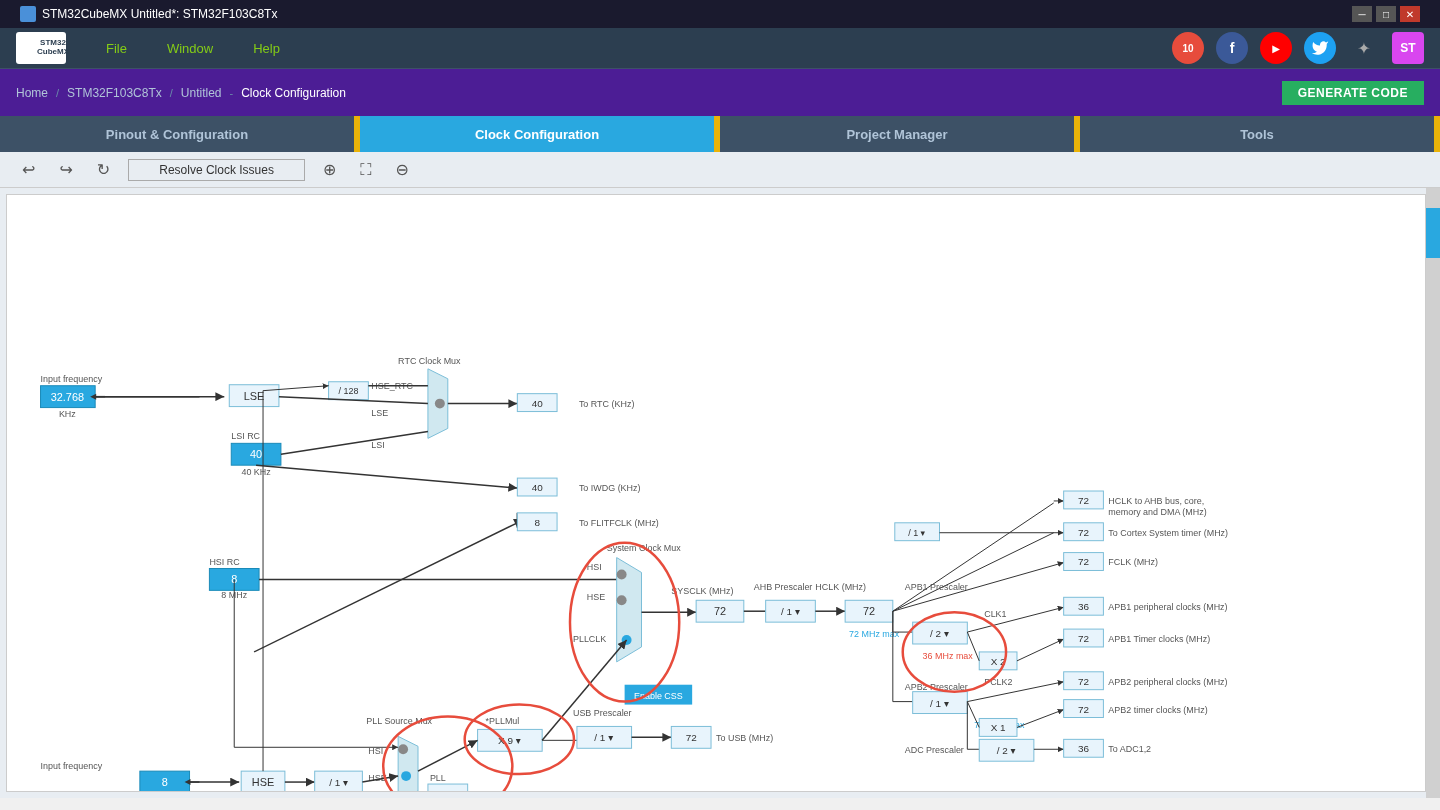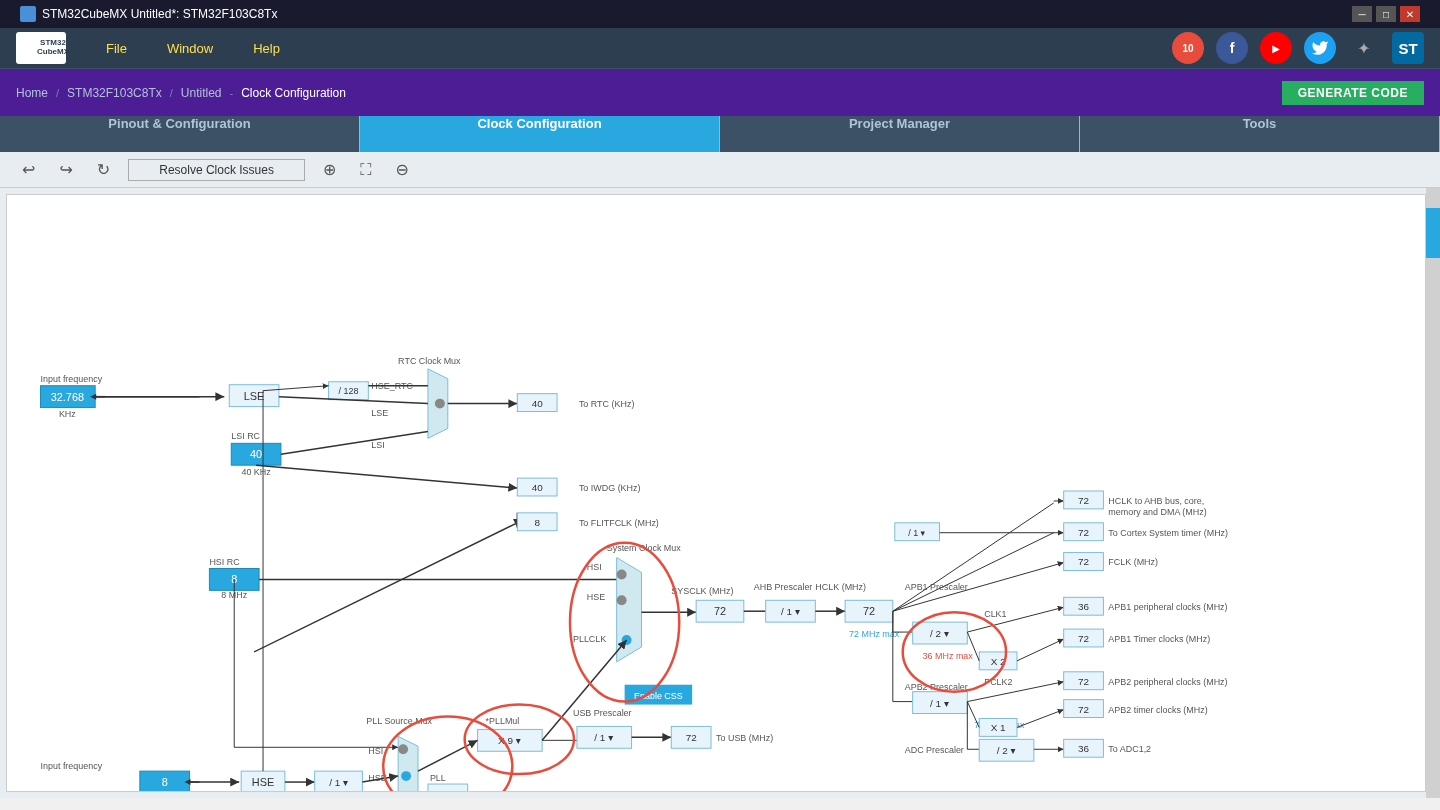--- a/index.html
+++ b/index.html
@@ -26,29 +26,29 @@
       background: #2c3e50;
       height: 40px;
       display: flex;
       align-items: center;
       padding: 0 16px;
     }
     .logo-area { display: flex; align-items: center; margin-right: 40px; }
     .logo-box { width: 50px; height: 32px; background: white; display: flex; align-items: center; justify-content: center; border-radius: 3px; padding-left: 24px; }
     .logo-text { font-size: 8px; font-weight: bold; color: #2c3e50; line-height: 1.1; text-align: center; }
     .menu-items { display: flex; gap: 40px; flex: 1; }
-    .menu-item { color: #fde047; font-size: 13px; cursor: pointer; }
+    .menu-item { color: #84cc16; font-size: 13px; cursor: pointer; }
     .menu-icons { display: flex; gap: 12px; align-items: center; }
     .menu-icon-btn { width: 32px; height: 32px; border-radius: 50%; display: flex; align-items: center; justify-content: center; cursor: pointer; }
     .menu-icon-btn.circle { background: #e74c3c; color: white; font-size: 10px; font-weight: bold; }
     .menu-icon-btn.fb { background: #3b5998; color: white; font-size: 14px; font-weight: bold; }
     .menu-icon-btn.yt { background: #ff0000; color: white; font-size: 10px; }
     .menu-icon-btn.tw { background: #1da1f2; color: white; font-size: 12px; }
     .menu-icon-btn.star { background: transparent; color: #aaa; font-size: 16px; }
-    .menu-icon-btn.st { background: #0369a1; color: white; font-size: 15px; font-weight: bold; border-radius: 4px; }
+    .menu-icon-btn.st { background: #d946ef; color: white; font-size: 12px; font-weight: bold; border-radius: 4px; }
 
     
     .breadcrumb-bar {
       background: #4c1d95;
       height: 48px;
       display: flex;
       align-items: center;
       padding: 0 16px;
       border-top: 1px solid #3d5166;
     }
@@ -69,27 +69,27 @@
 
     
     .tab-bar {
       height: 36px;
       display: flex;
       background: #3d5166;
     }
     .tab {
       flex: 1;
       display: flex;
-      align-items: flex-start;
+      align-items: center;
       justify-content: center;
       font-size: 13px;
       font-weight: bold;
       cursor: pointer;
       color: #b0c4d8;
-      border-right: 1px solid #eab308;
+      border-right: 6px solid #eab308;
     }
     .tab.active {
       background: #29a8e0;
       color: white;
     }
 
     
     .toolbar {
       height: 36px;
       background: #e8edf2;

